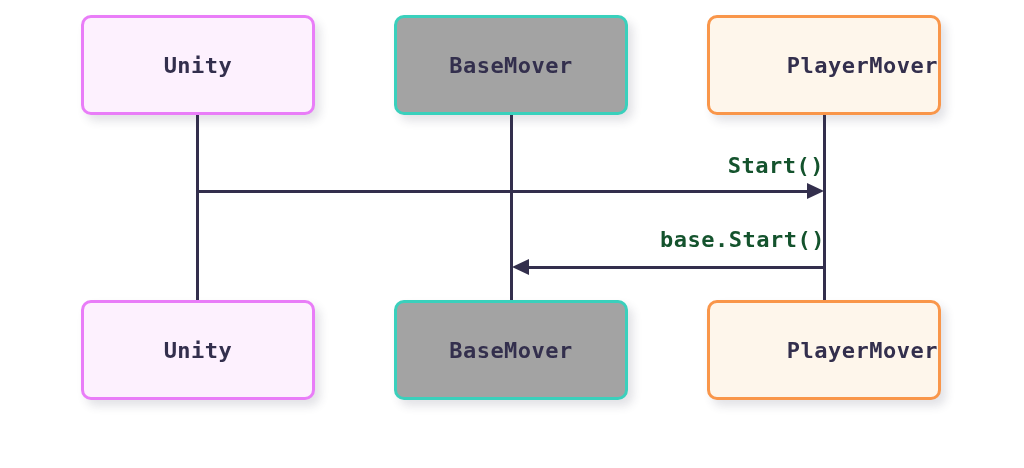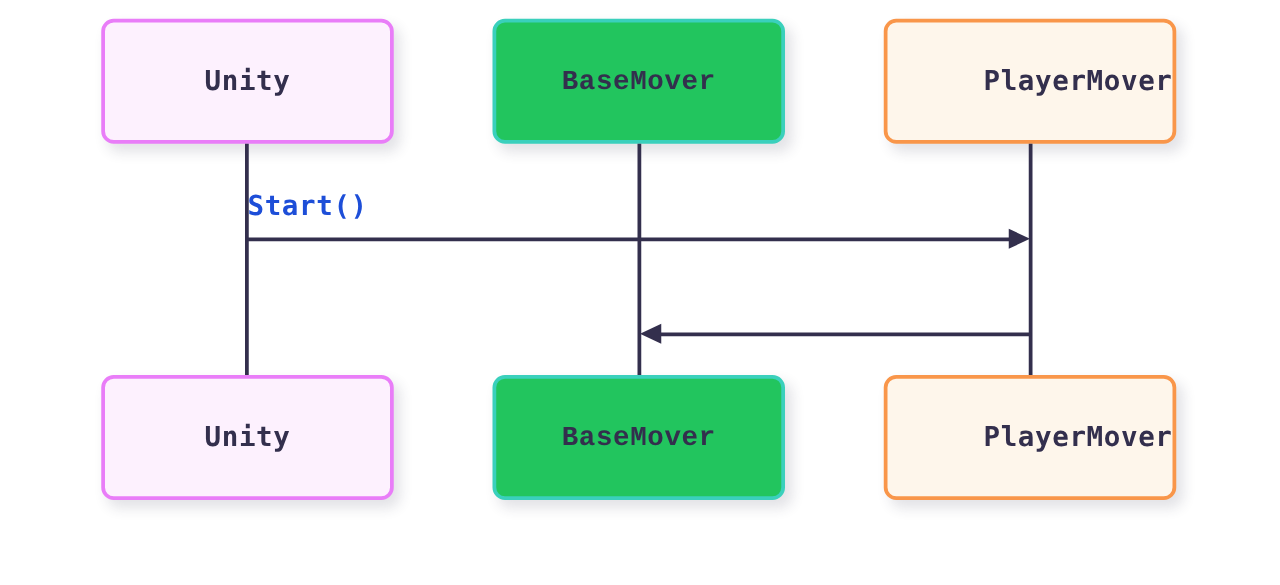--- a/index.html
+++ b/index.html
@@ -30,21 +30,21 @@
     box-shadow: 5px 6px 10px rgba(51, 47, 77, 0.14);
     letter-spacing: 0.5px;
   }
   .col-unity  { left: 81px; border-radius: 10px;  }
   .col-base   { left: 394px; }
   .col-player { left: 707px; justify-content: flex-end; }
   .row-top    { top: 15px;  }
   .row-bottom { top: 300px; }
 
   .actor--unity  { border-color: #e97df8; background: #fdf1fe; }
-  .actor--base   { border-color: #3ad0bc; background: #22c55e; font-family: Liberation Mono, monospace; }
+  .actor--base   { border-color: #3ad0bc; background: #a3a3a3; }
   .actor--player { border-color: #f9964a; background: #fef6eb; }
 
   
   .lifeline {
     position: absolute;
     top: 115px;
     height: 185px;
     width: 3px;
     background: #332f4d;
   }
@@ -70,22 +70,22 @@
   }
   .arrowhead--right { left: 807px; top: 183px; border-left: 17px solid #332f4d; }
   .arrowhead--left  { left: 512px; top: 259px; border-right: 17px solid #332f4d; }
 
   
   .msg-label {
     position: absolute;
     font-size: 22px;
     font-weight: 600;
     line-height: 28px;
-    color: #1d4ed8;
-    text-align: left;
+    color: #14532d;
+    text-align: right;
     letter-spacing: 0.5px;
   }
   .msg-label--1 { left: 198px; width: 626px; top: 152px; }
   .msg-label--2 { left: 512px; width: 313px; top: 226px; }
 </style>
 </head>
 <body>
 
 <div class="canvas">
 
@@ -100,20 +100,21 @@
   </div>
 
   <div class="lifeline lifeline--unity"></div>
   <div class="lifeline lifeline--base"></div>
   <div class="lifeline lifeline--player"></div>
 
   <div class="msg-label msg-label--1">Start()</div>
   <div class="msg-line msg-line--1"></div>
   <div class="arrowhead arrowhead--right"></div>
 
+  <div class="msg-label msg-label--2">base.Start()</div>
   <div class="msg-line msg-line--2"></div>
   <div class="arrowhead arrowhead--left"></div>
 
   <div class="actor actor--unity col-unity row-bottom">
     <span>Unity</span>
   </div>
   <div class="actor actor--base col-base row-bottom">
     <span>BaseMover</span>
   </div>
   <div class="actor actor--player col-player row-bottom">

